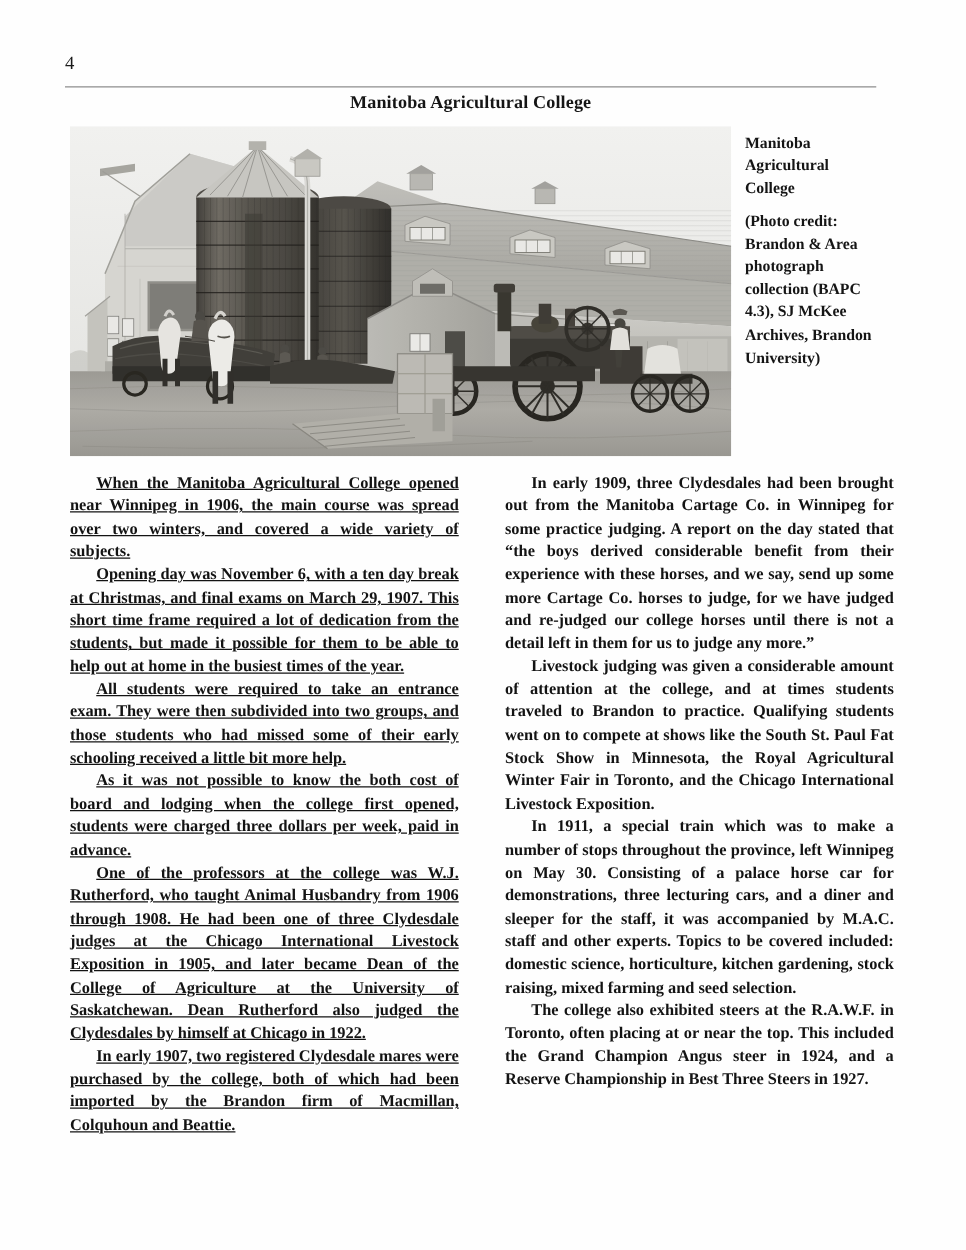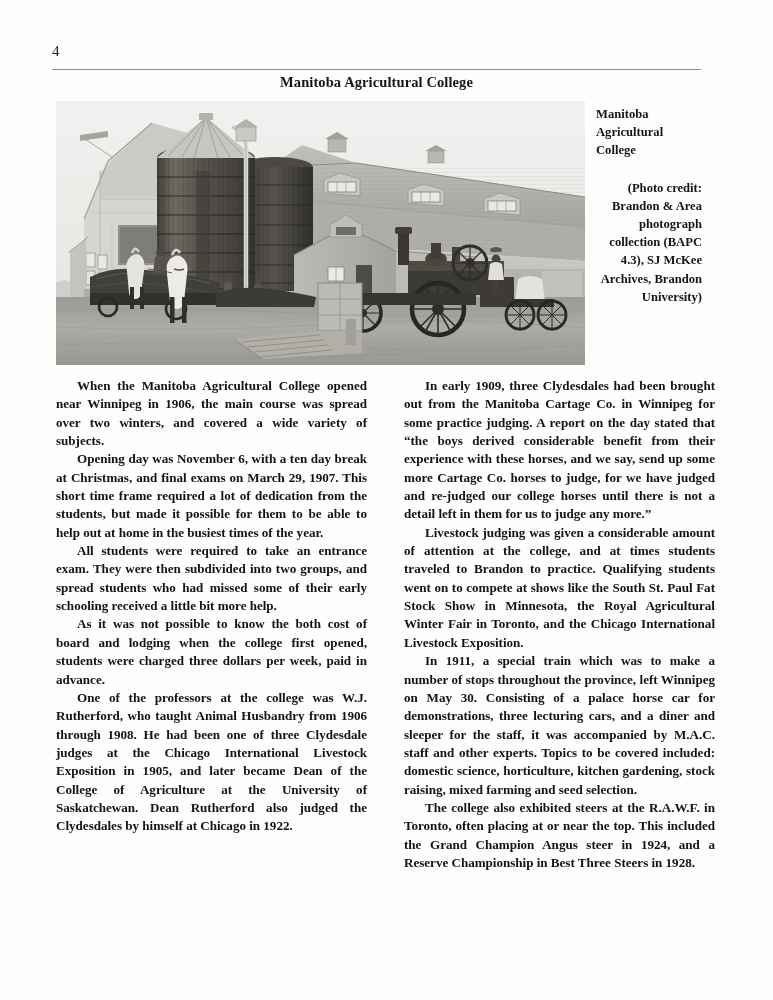--- a/index.html
+++ b/index.html
@@ -68,36 +68,36 @@
     position: absolute;
     left: 596px;
     top: 105px;
     width: 106px;
     font-size: 12.6px;
     font-weight: bold;
     line-height: 18.2px;
     color: #151515;
   }
   .cap-title { text-align: left; }
-  .cap-credit { text-align: right; margin-top: 19px; }
+  .cap-credit { margin-top: 8px; }
 
   
   .col {
     position: absolute;
     top: 377px;
     width: 311px;
     font-size: 13.1px;
     line-height: 18.35px;
     font-weight: bold;
     text-align: justify;
     text-justify: inter-word;
     color: #131313;
     letter-spacing: -0.02px;
   }
-  .col-left  { left: 56px; }
+  .col-left  { left: 56px; text-decoration: underline; }
   .col-right { left: 404px; }
 
   .col p {
     margin: 0;
     text-indent: 21px;
   }
   .col p:first-child { text-indent: 21px; }
 </style>
 </head>
 <body>
@@ -445,24 +445,25 @@
   </div>
 
   <div class="figure-caption">
     <div class="cap-title">Manitoba Agricultural College</div>
     <div class="cap-credit">(Photo credit: Brandon &amp; Area photograph collection (BAPC 4.3), SJ McKee Archives, Brandon University)</div>
   </div>
 
   <div class="col col-left">
       <p>When the Manitoba Agricultural College opened near Winnipeg in 1906, the main course was spread over two winters, and covered a wide variety of subjects.</p>
       <p>Opening day was November 6, with a ten day break at Christmas, and final exams on March 29, 1907. This short time frame required a lot of dedication from the students, but made it possible for them to be able to help out at home in the busiest times of the year.</p>
-      <p>All students were required to take an entrance exam. They were then subdivided into two groups, and spread students who had missed some of their early schooling received a little bit more help.</p>
+      <p>All students were required to take an entrance exam. They were then subdivided into two groups, and those students who had missed some of their early schooling received a little bit more help.</p>
       <p>As it was not possible to know the both cost of board and lodging when the college first opened, students were charged three dollars per week, paid in advance.</p>
       <p>One of the professors at the college was W.J. Rutherford, who taught Animal Husbandry from 1906 through 1908. He had been one of three Clydesdale judges at the Chicago International Livestock Exposition in 1905, and later became Dean of the College of Agriculture at the University of Saskatchewan. Dean Rutherford also judged the Clydesdales by himself at Chicago in 1922.</p>
+      <p>In early 1907, two registered Clydesdale mares were purchased by the college, both of which had been imported by the Brandon firm of Macmillan, Colquhoun and Beattie.</p>
     </div>
   <div class="col col-right">
       <p>In early 1909, three Clydesdales had been brought out from the Manitoba Cartage Co. in Winnipeg for some practice judging. A report on the day stated that “the boys derived considerable benefit from their experience with these horses, and we say, send up some more Cartage Co. horses to judge, for we have judged and re-judged our college horses until there is not a detail left in them for us to judge any more.”</p>
       <p>Livestock judging was given a considerable amount of attention at the college, and at times students traveled to Brandon to practice. Qualifying students went on to compete at shows like the South St. Paul Fat Stock Show in Minnesota, the Royal Agricultural Winter Fair in Toronto, and the Chicago International Livestock Exposition.</p>
       <p>In 1911, a special train which was to make a number of stops throughout the province, left Winnipeg on May 30. Consisting of a palace horse car for demonstrations, three lecturing cars, and a diner and sleeper for the staff, it was accompanied by M.A.C. staff and other experts. Topics to be covered included: domestic science, horticulture, kitchen gardening, stock raising, mixed farming and seed selection.</p>
-      <p>The college also exhibited steers at the R.A.W.F. in Toronto, often placing at or near the top. This included the Grand Champion Angus steer in 1924, and a Reserve Championship in Best Three Steers in 1928.</p>
+      <p>The college also exhibited steers at the R.A.W.F. in Toronto, often placing at or near the top. This included the Grand Champion Angus steer in 1924, and a Reserve Championship in Best Three Steers in 1927.</p>
     </div>
 
 </div>
 
 </body></html>

